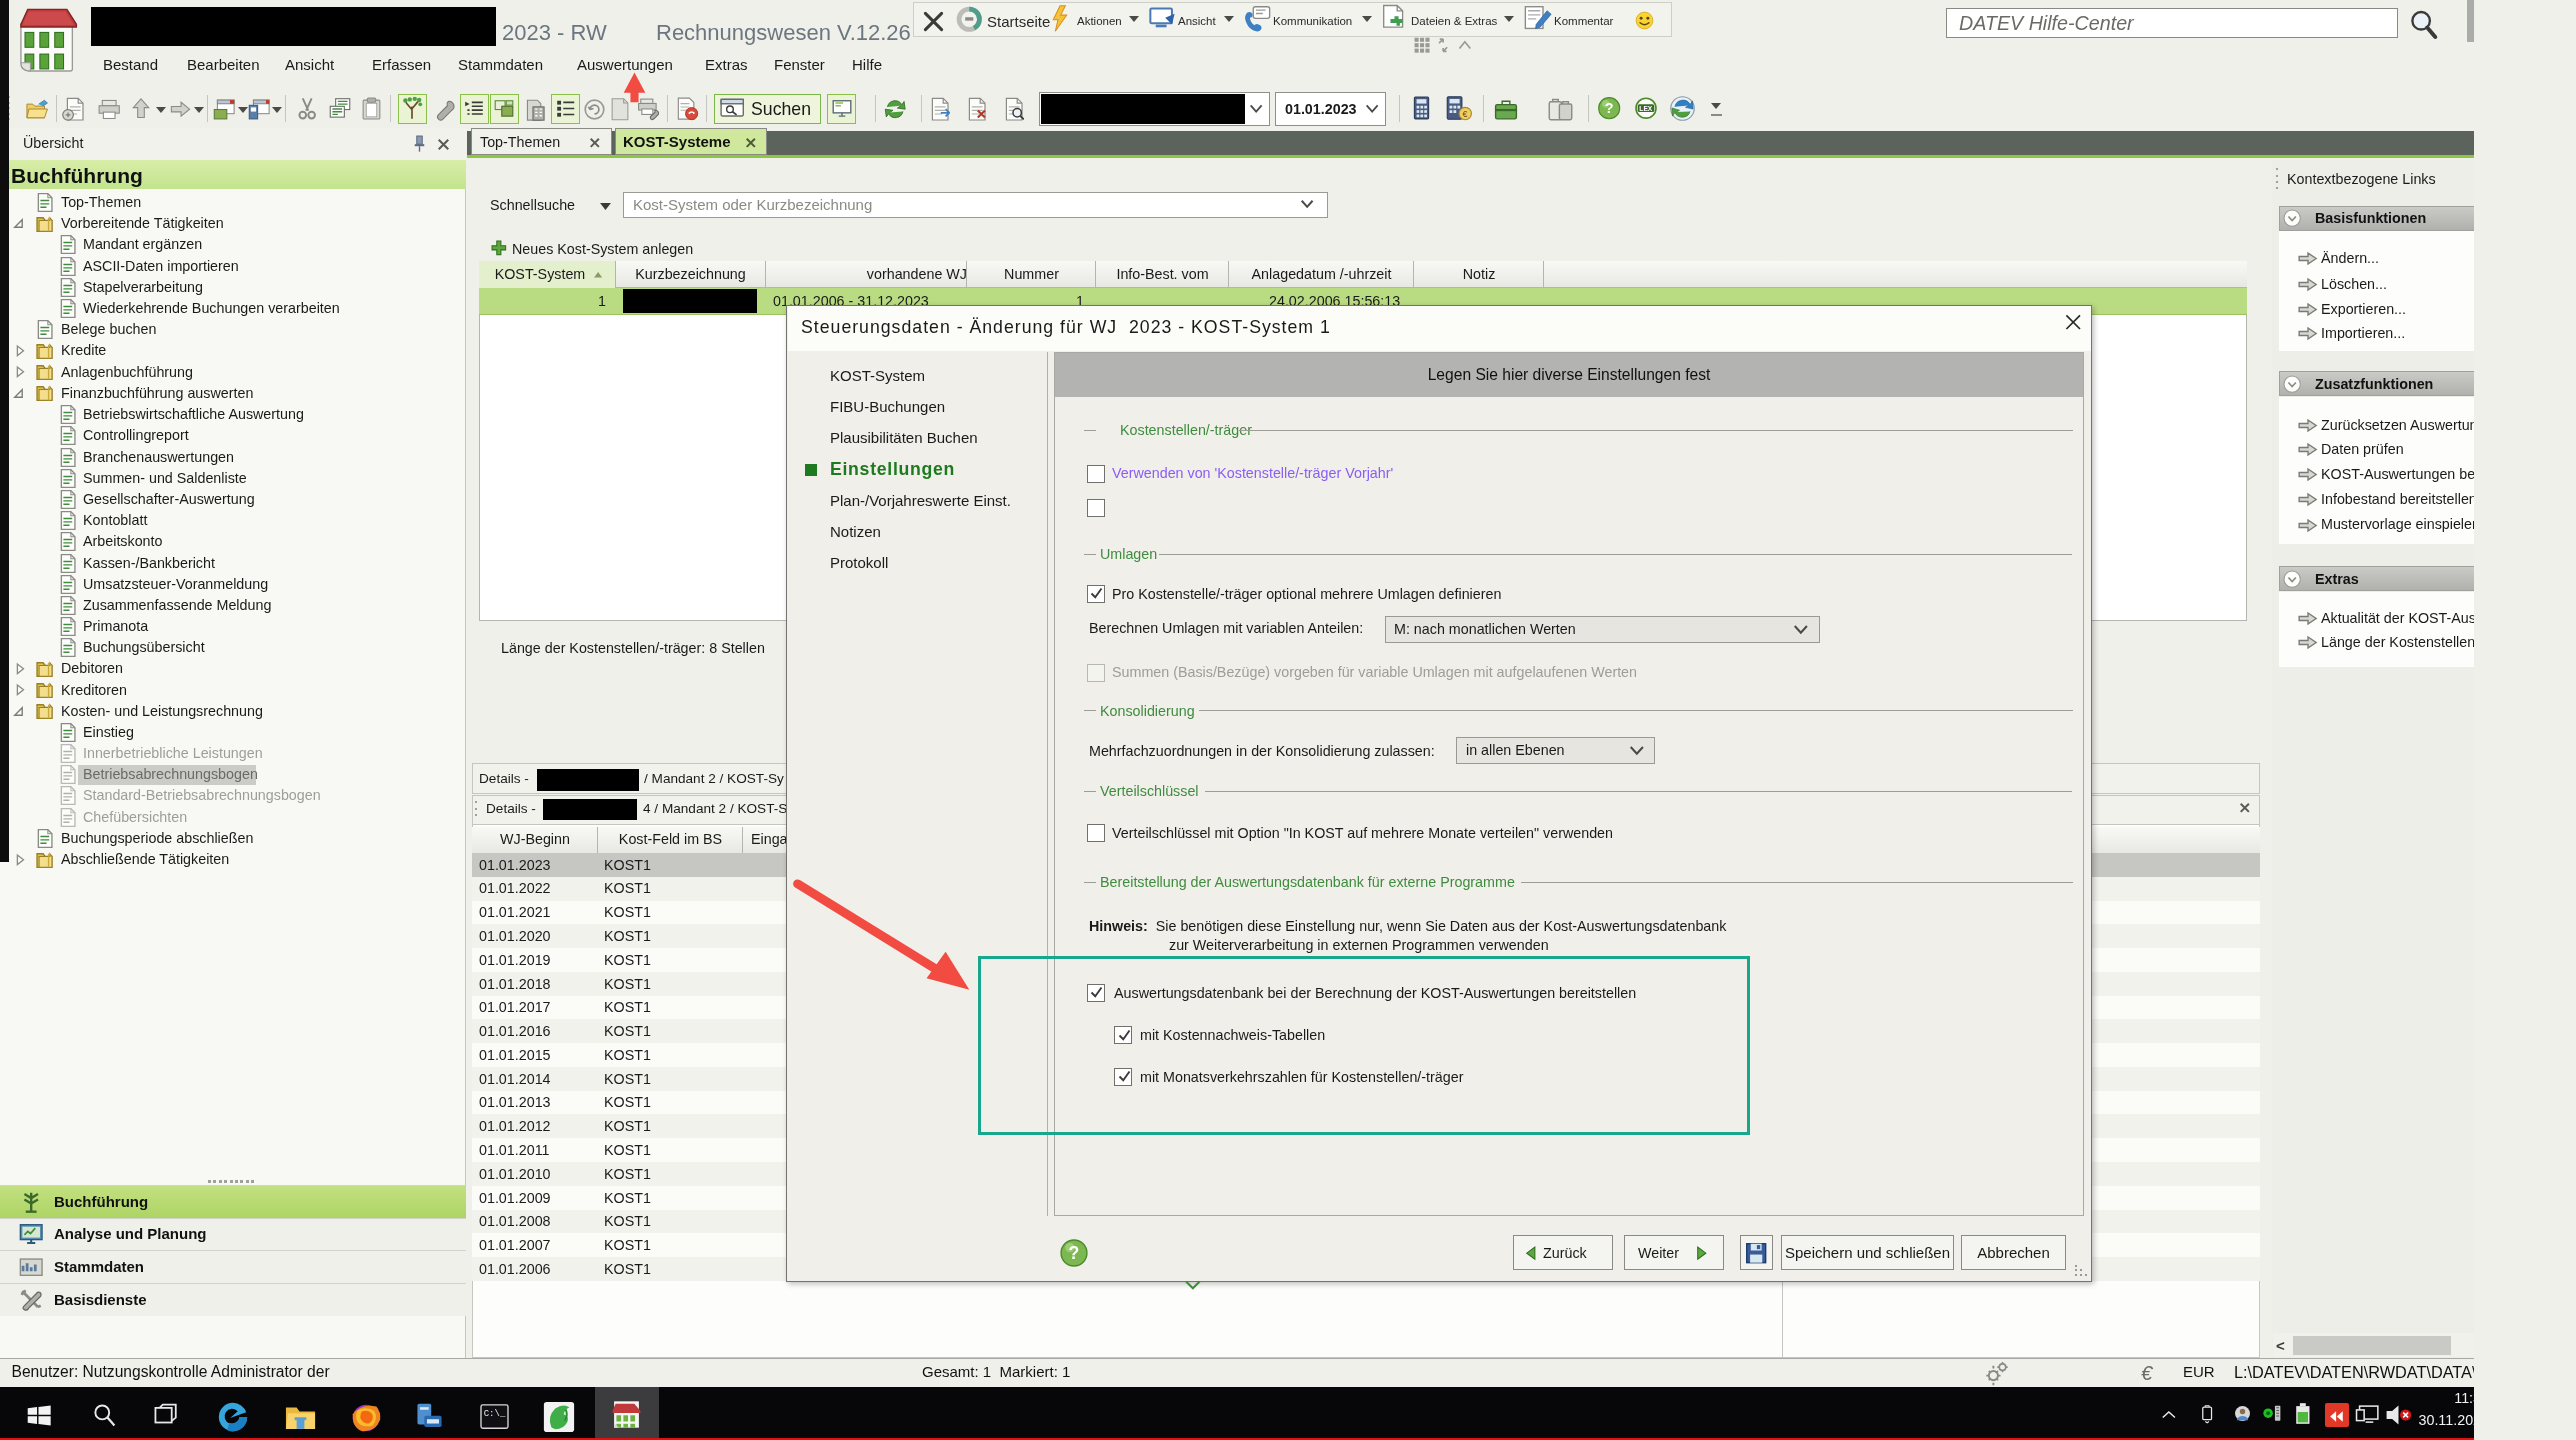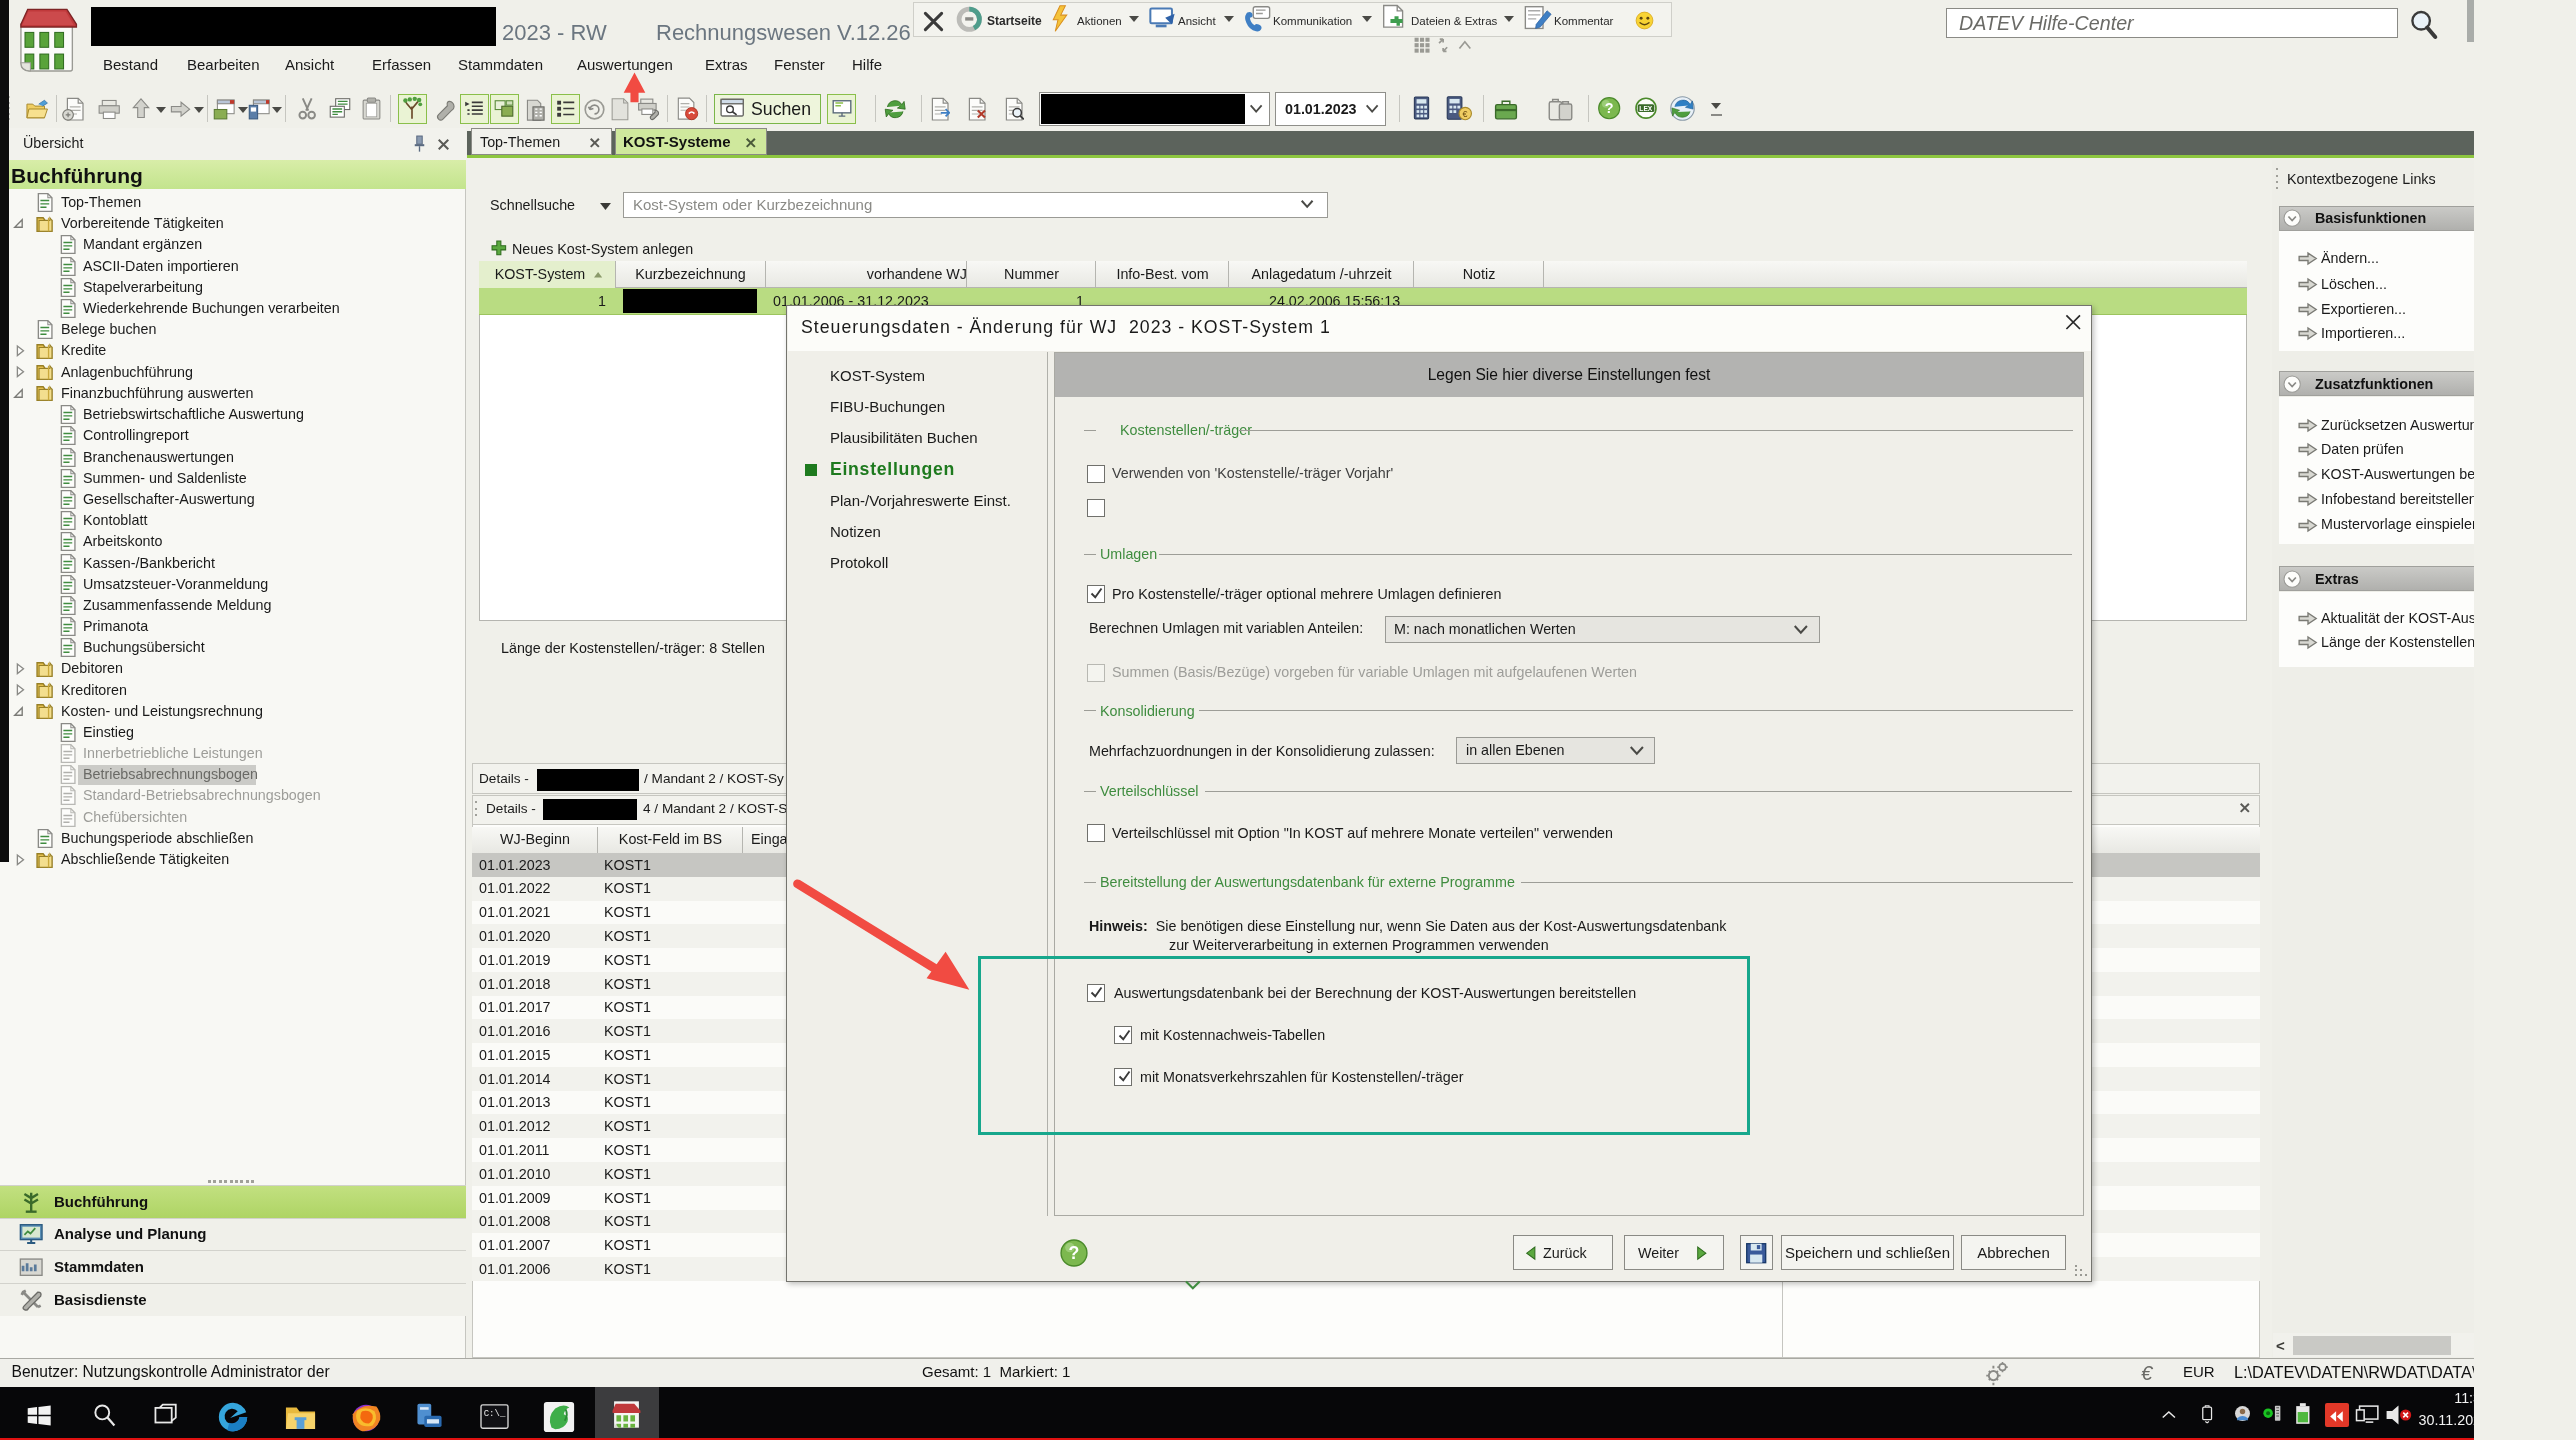--- a/index.html
+++ b/index.html
@@ -27,21 +27,21 @@
 <div style="left:656px;top:19px;height:28.5px;line-height:28.5px;font-size:22px;color:#6b7680;font-weight:normal;white-space:nowrap;">Rechnungswesen V.12.26</div>
 <div style="left:913px;top:2px;width:759px;height:35px;background:#f3f3ee;border:0.7px solid #cfcfc9"></div>
 <svg style="left:922px;top:9.5px" width="23" height="23" viewBox="0 0 34 34">
 <path d="M5 5 L29 29 M29 5 L5 29" stroke="#3a3a3a" stroke-width="4.5" stroke-linecap="round"></path>
     </svg>
 <svg style="left:955px;top:5.4px" width="28.5" height="28.5" viewBox="0 0 42 42">
 <circle cx="21" cy="21" r="15" fill="none" stroke="#bcbcb8" stroke-width="7"></circle>
 <path d="M21 6 A15 15 0 0 1 36 21 A15 15 0 0 1 28 34" fill="none" stroke="#4f9d8b" stroke-width="7"></path>
 <rect x="15" y="18" width="12" height="5" fill="#8a8a86"></rect>
     </svg>
-<div style="left:987px;top:13.6px;height:15px;line-height:15px;font-size:12px;color:#2a2a2a;font-weight:bold;white-space:nowrap;">Startseite</div>
+<div style="left:987px;top:13.6px;height:15px;line-height:15px;font-size:15px;color:#2a2a2a;font-weight:normal;white-space:nowrap;">Startseite</div>
 <svg style="left:1049px;top:5.4px" width="22" height="27" viewBox="0 0 32 40">
 <path d="M16 1 L6 22 L13 22 L9 39 L26 15 L17 15 L24 1 Z" fill="#f5c33a" stroke="#d98f1f" stroke-width="1.5"></path>
     </svg>
 <div style="left:1077px;top:13.6px;height:15px;line-height:15px;font-size:11.5px;color:#2a2a2a;font-weight:normal;white-space:nowrap;">Aktionen</div>
 <div class="dd" style="left:1129px;top:16.3px"></div>
 <svg style="left:1149px;top:6.8px" width="27" height="24.4" viewBox="0 0 40 36">
 <rect x="2" y="2" width="32" height="22" rx="2" fill="#fff" stroke="#4a7ab5" stroke-width="3"></rect>
 <rect x="10" y="26" width="16" height="4" fill="#4a7ab5"></rect>
 <path d="M24 16 L38 10 L34 26 Z" fill="#2f62a8"></path>
     </svg>
@@ -778,21 +778,21 @@
 <div style="left:830px;top:521px;height:22px;line-height:22px;font-size:15px;color:#1a1a1a;font-weight:normal;white-space:nowrap;">Notizen</div>
 <div style="left:830px;top:552px;height:22px;line-height:22px;font-size:15px;color:#1a1a1a;font-weight:normal;white-space:nowrap;">Protokoll</div>
 <div style="left:1047px;top:352px;width:1.4px;height:864px;background:#b0b0aa"></div>
 <div style="left:1054px;top:352px;width:1030px;height:864px;border:0.7px solid #a9a9a3"></div>
 <div style="left:1055px;top:353px;width:1028px;height:44px;background:#b3b3b1"></div>
 <div style="left:1055px;top:364px;width:1028px;height:22px;line-height:22px;font-size:15.6px;color:#111;font-weight:normal;white-space:nowrap;text-align:center">Legen Sie hier diverse Einstellungen fest</div>
 <div style="left:1084px;top:430px;width:12.2px;height:1.4px;background:#9d9d97"></div>
 <div style="left:1100px;top:419px;height:22px;line-height:22px;font-size:14.3px;color:#3f8c3f;font-weight:normal;white-space:nowrap;margin-left:20px;">Kostenstellen/-träger</div>
 <div style="left:1239px;top:430px;width:834px;height:1.4px;background:#9d9d97"></div>
 <div style="left:1087px;top:465px;width:18.3px;height:18.3px;background:#fff;border:1.4px solid #70706c"></div>
-<div style="left:1112px;top:462px;height:22px;line-height:22px;font-size:14.3px;color:#404040;font-weight:normal;white-space:nowrap;">Verwenden von 'Kostenstelle/-träger Vorjahr'</div>
+<div style="left:1112px;top:462px;height:22px;line-height:22px;font-size:14.3px;color:#8b5cf6;font-weight:normal;white-space:nowrap;">Verwenden von 'Kostenstelle/-träger Vorjahr'</div>
 <div style="left:1087px;top:499px;width:18.3px;height:18.3px;background:#fff;border:1.4px solid #70706c"></div>
 <div style="left:1084px;top:554px;width:12.2px;height:1.4px;background:#9d9d97"></div>
 <div style="left:1100px;top:543px;height:22px;line-height:22px;font-size:14.3px;color:#3f8c3f;font-weight:normal;white-space:nowrap;">Umlagen</div>
 <div style="left:1159px;top:554px;width:913px;height:1.4px;background:#9d9d97"></div>
 <div style="left:1087px;top:585px;width:18.3px;height:18.3px;background:#fff;border:1.4px solid #70706c"></div>
 <svg style="left:1089px;top:586px" width="15" height="15" viewBox="0 0 24 24">
 <path d="M4 12 L10 18 L20 4" stroke="#3a3a3a" stroke-width="3" fill="none"></path>
     </svg>
 <div style="left:1112px;top:583px;height:22px;line-height:22px;font-size:14.3px;color:#1a1a1a;font-weight:normal;white-space:nowrap;">Pro Kostenstelle/-träger optional mehrere Umlagen definieren</div>
 <div style="left:1089px;top:617px;height:22px;line-height:22px;font-size:14.3px;color:#1a1a1a;font-weight:normal;white-space:nowrap;">Berechnen Umlagen mit variablen Anteilen:</div>

